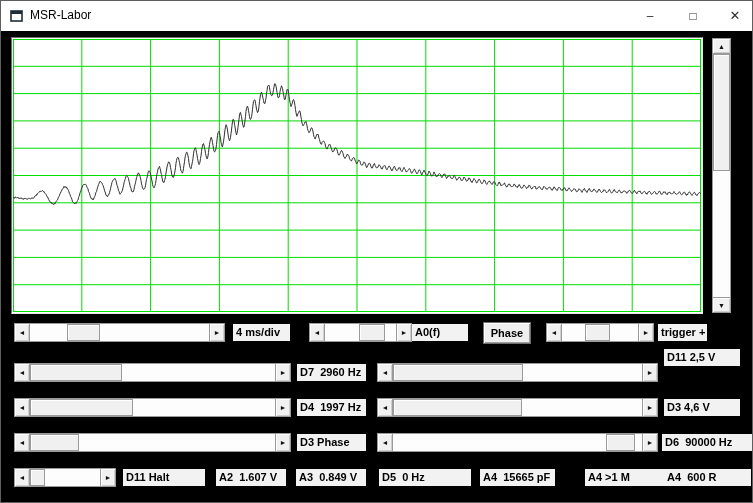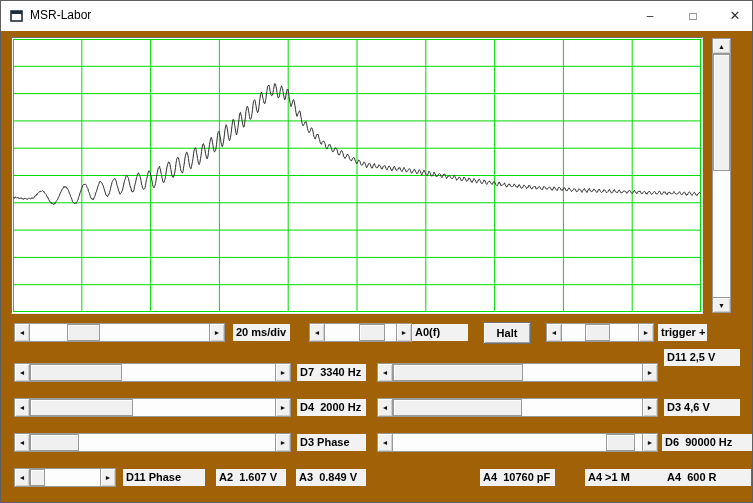--- a/index.html
+++ b/index.html
@@ -1,16 +1,16 @@
 <!DOCTYPE html>
 <html><head>
 <meta charset="utf-8">
 <style>
   html,body{margin:0;padding:0;background:#9a9a9a;font-family:"Liberation Sans",sans-serif;}
-  #window{position:relative;width:753px;height:503px;background:#a16207;border:1px solid #5f5f5f;box-sizing:border-box;overflow:hidden;}
+  #window{position:relative;width:753px;height:503px;background:#000000;border:1px solid #5f5f5f;box-sizing:border-box;overflow:hidden;}
   
   #titlebar{position:absolute;left:0;top:0;width:100%;height:30px;background:#ffffff;}
   #title-icon{position:absolute;left:9px;top:8px;width:14px;height:14px;}
   #title-text{position:absolute;left:29px;top:7px;font-size:12px;color:#000;}
   .winbtn{position:absolute;top:0;width:38px;height:29px;display:flex;align-items:center;justify-content:center;font-size:12px;color:#333;background:#fff;}
   #btn-min{left:630px;}#btn-max{left:673px;}#btn-close{left:715px;font-size:13px;}
   
   #plot{position:absolute;left:10px;top:36px;width:692px;height:277px;background:#fff;border-top:1px solid #6f6f6f;border-left:1px solid #6f6f6f;border-right:1px solid #e6e6e6;border-bottom:1px solid #e6e6e6;box-sizing:border-box;}
   #plot-inner{position:absolute;left:1px;top:1px;width:688px;height:273px;background:#fff;}
   #plot-inner svg{display:block;width:688px;height:273px;}
@@ -71,38 +71,39 @@
           <line x1="0" y1="163.8" x2="688" y2="163.8" stroke="#00dd00" stroke-width="1"></line>
           <line x1="0" y1="191.1" x2="688" y2="191.1" stroke="#00dd00" stroke-width="1"></line>
           <line x1="0" y1="218.4" x2="688" y2="218.4" stroke="#00dd00" stroke-width="1"></line>
           <line x1="0" y1="245.70000000000002" x2="688" y2="245.70000000000002" stroke="#00dd00" stroke-width="1"></line>
           <line x1="0" y1="272.5" x2="688" y2="272.5" stroke="#00dd00" stroke-width="1"></line>
           <path d="M0.0 157.9L0.5 158.8L1.0 159.1L1.5 159.3L2.0 158.0L2.5 158.1L3.0 158.3L3.5 159.2L4.0 158.7L4.5 158.4L5.0 159.0L5.5 158.7L6.0 159.8L6.5 159.2L7.0 158.9L7.5 159.1L8.0 159.3L8.5 158.8L9.0 160.1L9.5 160.0L10.0 159.5L10.5 160.3L11.0 160.2L11.5 159.3L12.0 159.9L12.5 159.3L13.0 159.8L13.5 159.9L14.0 160.3L14.5 160.4L15.0 159.4L15.5 159.2L16.0 159.7L16.5 159.3L17.0 159.8L17.5 160.1L18.0 159.3L18.5 159.3L19.0 158.6L19.5 159.3L20.0 159.5L20.5 159.3L21.0 158.6L21.5 157.4L22.0 157.0L22.5 156.8L23.0 157.0L23.5 155.4L24.0 155.8L24.5 154.4L25.0 154.4L25.5 153.8L26.0 153.3L26.5 152.6L27.0 152.9L27.5 152.0L28.0 152.0L28.5 152.4L29.0 151.9L29.5 151.5L30.0 151.9L30.5 152.7L31.0 152.4L31.5 153.9L32.0 154.2L32.5 154.8L33.0 155.3L33.5 156.8L34.0 157.1L34.5 158.4L35.0 158.5L35.5 160.2L36.0 160.9L36.5 162.3L37.0 162.9L37.5 163.1L38.0 163.0L38.5 164.4L39.0 164.2L39.5 164.6L40.0 164.5L40.5 165.3L41.0 165.6L41.5 164.4L42.0 164.9L42.5 163.3L43.0 162.6L43.5 161.9L44.0 161.5L44.5 161.0L45.0 159.4L45.5 158.1L46.0 157.4L46.5 156.3L47.0 154.4L47.5 154.1L48.0 152.4L48.5 152.1L49.0 150.3L49.5 150.1L50.0 149.2L50.5 148.8L51.0 147.3L51.5 148.3L52.0 147.9L52.5 147.7L53.0 148.6L53.5 147.9L54.0 149.7L54.5 149.6L55.0 150.6L55.5 151.4L56.0 152.9L56.5 154.8L57.0 155.3L57.5 157.4L58.0 158.2L58.5 159.0L59.0 160.7L59.5 162.6L60.0 162.9L60.5 163.5L61.0 164.3L61.5 164.5L62.0 164.6L62.5 163.8L63.0 164.5L63.5 163.2L64.0 162.7L64.5 161.5L65.0 161.0L65.5 158.7L66.0 157.3L66.5 156.0L67.0 153.8L67.5 153.1L68.0 151.4L68.5 149.2L69.0 149.0L69.5 146.9L70.0 146.1L70.5 145.5L71.0 145.6L71.5 145.5L72.0 145.8L72.5 145.2L73.0 145.6L73.5 146.7L74.0 148.3L74.5 149.1L75.0 149.9L75.5 152.4L76.0 153.2L76.5 154.6L77.0 156.4L77.5 157.9L78.0 158.9L78.5 159.9L79.0 159.8L79.5 159.8L80.0 161.0L80.5 160.4L81.0 158.8L81.5 157.7L82.0 156.9L82.5 155.1L83.0 153.2L83.5 152.6L84.0 150.4L84.5 148.8L85.0 147.1L85.5 145.6L86.0 144.6L86.5 142.9L87.0 142.2L87.5 142.7L88.0 142.8L88.5 143.6L89.0 144.1L89.5 145.6L90.0 146.2L90.5 147.9L91.0 149.5L91.5 151.2L92.0 153.0L92.5 154.0L93.0 156.4L93.5 156.5L94.0 156.9L94.5 157.8L95.0 156.2L95.5 156.0L96.0 155.0L96.5 153.7L97.0 151.8L97.5 149.8L98.0 147.4L98.5 145.7L99.0 143.3L99.5 142.4L100.0 141.2L100.5 140.6L101.0 140.2L101.5 139.8L102.0 139.4L102.5 140.9L103.0 141.7L103.5 143.9L104.0 146.3L104.5 147.1L105.0 149.4L105.5 151.4L106.0 152.2L106.5 154.4L107.0 155.3L107.5 154.3L108.0 153.9L108.5 153.5L109.0 152.1L109.5 151.2L110.0 148.7L110.5 146.8L111.0 143.9L111.5 142.2L112.0 140.6L112.5 139.3L113.0 137.1L113.5 136.7L114.0 136.7L114.5 137.5L115.0 138.4L115.5 139.5L116.0 142.2L116.5 143.9L117.0 146.7L117.5 148.2L118.0 149.3L118.5 152.1L119.0 152.1L119.5 153.0L120.0 153.0L120.5 152.2L121.0 150.6L121.5 147.6L122.0 145.7L122.5 143.7L123.0 141.3L123.5 138.6L124.0 137.3L124.5 135.0L125.0 135.1L125.5 133.8L126.0 134.8L126.5 136.3L127.0 137.3L127.5 139.1L128.0 141.6L128.5 144.9L129.0 146.5L129.5 148.9L130.0 149.9L130.5 150.2L131.0 150.3L131.5 149.8L132.0 148.7L132.5 146.7L133.0 143.3L133.5 140.4L134.0 138.9L134.5 136.1L135.0 134.1L135.5 132.2L136.0 131.7L136.5 132.4L137.0 133.1L137.5 135.2L138.0 137.1L138.5 139.9L139.0 142.0L139.5 145.4L140.0 147.5L140.5 147.8L141.0 148.8L141.5 147.9L142.0 146.4L142.5 144.6L143.0 141.5L143.5 137.9L144.0 134.8L144.5 132.8L145.0 130.1L145.5 128.9L146.0 128.5L146.5 127.4L147.0 129.3L147.5 131.1L148.0 134.0L148.5 135.5L149.0 138.8L149.5 141.0L150.0 143.1L150.5 143.3L151.0 143.5L151.5 141.5L152.0 140.2L152.5 137.4L153.0 133.9L153.5 131.1L154.0 128.0L154.5 125.9L155.0 124.5L155.5 122.8L156.0 123.5L156.5 123.6L157.0 125.4L157.5 128.5L158.0 130.8L158.5 134.1L159.0 136.4L159.5 138.0L160.0 138.4L160.5 138.4L161.0 136.4L161.5 134.7L162.0 132.0L162.5 128.7L163.0 124.3L163.5 121.4L164.0 119.5L164.5 118.4L165.0 118.3L165.5 119.0L166.0 121.3L166.5 123.5L167.0 126.0L167.5 129.6L168.0 131.9L168.5 132.5L169.0 133.8L169.5 134.0L170.0 132.4L170.5 129.2L171.0 126.1L171.5 122.8L172.0 118.8L172.5 116.3L173.0 114.8L173.5 113.2L174.0 113.3L174.5 114.5L175.0 116.9L175.5 119.6L176.0 123.7L176.5 126.2L177.0 128.7L177.5 129.1L178.0 129.7L178.5 127.6L179.0 124.9L179.5 122.5L180.0 119.5L180.5 114.8L181.0 111.8L181.5 110.1L182.0 109.1L182.5 108.8L183.0 110.7L183.5 113.7L184.0 115.8L184.5 119.3L185.0 121.8L185.5 124.6L186.0 125.6L186.5 124.6L187.0 123.1L187.5 119.4L188.0 116.9L188.5 112.7L189.0 108.9L189.5 107.1L190.0 105.0L190.5 104.6L191.0 106.2L191.5 108.7L192.0 110.9L192.5 114.5L193.0 116.5L193.5 118.8L194.0 119.9L194.5 119.2L195.0 117.0L195.5 113.4L196.0 109.2L196.5 105.4L197.0 102.7L197.5 100.3L198.0 98.4L198.5 98.6L199.0 100.8L199.5 103.4L200.0 106.6L200.5 109.5L201.0 112.0L201.5 112.9L202.0 112.6L202.5 111.7L203.0 109.2L203.5 105.6L204.0 101.0L204.5 96.7L205.0 93.7L205.5 93.2L206.0 92.2L206.5 93.5L207.0 96.9L207.5 98.8L208.0 103.5L208.5 105.6L209.0 107.5L209.5 107.6L210.0 105.0L210.5 102.8L211.0 99.0L211.5 95.1L212.0 90.6L212.5 87.9L213.0 85.7L213.5 86.4L214.0 88.4L214.5 91.0L215.0 94.9L215.5 98.4L216.0 100.5L216.5 101.8L217.0 100.3L217.5 98.5L218.0 94.7L218.5 91.0L219.0 86.5L219.5 82.7L220.0 80.3L220.5 80.5L221.0 81.9L221.5 85.2L222.0 87.9L222.5 91.0L223.0 93.8L223.5 96.0L224.0 94.2L224.5 91.8L225.0 88.2L225.5 84.0L226.0 80.3L226.5 75.9L227.0 73.8L227.5 73.4L228.0 76.0L228.5 77.3L229.0 81.1L229.5 84.1L230.0 86.3L230.5 88.2L231.0 87.9L231.5 85.7L232.0 81.0L232.5 77.4L233.0 72.5L233.5 69.2L234.0 68.0L234.5 67.1L235.0 68.8L235.5 71.3L236.0 74.4L236.5 77.5L237.0 80.1L237.5 80.5L238.0 79.5L238.5 77.7L239.0 74.6L239.5 70.6L240.0 66.2L240.5 62.3L241.0 61.6L241.5 60.8L242.0 61.1L242.5 64.2L243.0 66.7L243.5 70.2L244.0 71.9L244.5 73.6L245.0 73.0L245.5 71.0L246.0 67.4L246.5 62.4L247.0 59.2L247.5 55.7L248.0 54.2L248.5 53.1L249.0 54.8L249.5 57.0L250.0 59.5L250.5 61.5L251.0 64.1L251.5 64.5L252.0 64.6L252.5 61.3L253.0 59.3L253.5 54.4L254.0 51.7L254.5 47.6L255.0 46.6L255.5 46.5L256.0 46.2L256.5 48.5L257.0 51.6L257.5 54.2L258.0 55.9L258.5 56.7L259.0 56.6L259.5 56.1L260.0 53.6L260.5 50.5L261.0 48.1L261.5 44.9L262.0 44.5L262.5 45.2L263.0 47.5L263.5 50.0L264.0 53.4L264.5 56.1L265.0 58.7L265.5 58.6L266.0 58.4L266.5 56.7L267.0 52.7L267.5 50.2L268.0 48.6L268.5 46.8L269.0 48.1L269.5 49.3L270.0 52.3L270.5 55.1L271.0 58.2L271.5 60.5L272.0 60.7L272.5 59.0L273.0 55.8L273.5 53.9L274.0 50.8L274.5 50.0L275.0 50.5L275.5 52.8L276.0 57.3L276.5 60.7L277.0 63.4L277.5 65.7L278.0 67.6L278.5 66.5L279.0 64.9L279.5 62.9L280.0 61.2L280.5 60.5L281.0 61.6L281.5 63.9L282.0 66.7L282.5 70.5L283.0 73.6L283.5 76.0L284.0 77.4L284.5 76.1L285.0 74.6L285.5 73.8L286.0 73.0L286.5 71.7L287.0 72.3L287.5 75.0L288.0 78.2L288.5 80.5L289.0 84.1L289.5 85.2L290.0 86.8L290.5 86.0L291.0 85.3L291.5 84.5L292.0 82.8L292.5 83.2L293.0 82.6L293.5 84.4L294.0 86.8L294.5 89.7L295.0 91.3L295.5 92.6L296.0 93.7L296.5 92.6L297.0 92.6L297.5 91.3L298.0 89.2L298.5 88.9L299.0 89.1L299.5 90.4L300.0 92.8L300.5 95.3L301.0 97.8L301.5 98.4L302.0 100.0L302.5 99.7L303.0 97.5L303.5 96.2L304.0 95.1L304.5 95.5L305.0 95.1L305.5 97.0L306.0 99.2L306.5 100.7L307.0 102.6L307.5 104.6L308.0 105.0L308.5 105.3L309.0 103.4L309.5 102.8L310.0 102.2L310.5 102.0L311.0 102.5L311.5 103.5L312.0 104.5L312.5 107.1L313.0 108.6L313.5 109.3L314.0 110.1L314.5 108.8L315.0 107.7L315.5 107.2L316.0 105.6L316.5 105.0L317.0 105.6L317.5 106.8L318.0 108.5L318.5 109.4L319.0 111.4L319.5 112.8L320.0 112.8L320.5 112.0L321.0 111.8L321.5 109.8L322.0 108.8L322.5 109.2L323.0 108.9L323.5 109.8L324.0 110.8L324.5 112.8L325.0 114.6L325.5 116.0L326.0 115.6L326.5 115.9L327.0 114.6L327.5 113.2L328.0 112.2L328.5 111.4L329.0 111.9L329.5 113.2L330.0 114.3L330.5 116.9L331.0 118.1L331.5 118.3L332.0 119.5L332.5 118.4L333.0 118.1L333.5 117.2L334.0 115.7L334.5 115.0L335.0 115.9L335.5 116.8L336.0 117.3L336.5 119.7L337.0 120.7L337.5 121.0L338.0 121.6L338.5 121.9L339.0 120.9L339.5 119.3L340.0 118.8L340.5 118.8L341.0 118.5L341.5 119.1L342.0 121.0L342.5 122.3L343.0 123.2L343.5 124.9L344.0 124.4L344.5 123.0L345.0 122.5L345.5 121.3L346.0 120.9L346.5 121.5L347.0 122.2L347.5 124.5L348.0 125.7L348.5 126.2L349.0 126.4L349.5 126.0L350.0 124.7L350.5 123.9L351.0 122.8L351.5 123.3L352.0 124.1L352.5 125.3L353.0 127.0L353.5 128.6L354.0 128.4L354.5 127.0L355.0 126.2L355.5 124.7L356.0 124.6L356.5 124.2L357.0 124.9L357.5 126.0L358.0 127.5L358.5 129.0L359.0 129.2L359.5 128.9L360.0 127.0L360.5 125.6L361.0 124.8L361.5 124.5L362.0 126.4L362.5 127.1L363.0 128.3L363.5 128.8L364.0 129.1L364.5 128.2L365.0 128.2L365.5 126.5L366.0 125.7L366.5 126.4L367.0 127.2L367.5 127.2L368.0 128.8L368.5 130.1L369.0 129.5L369.5 129.8L370.0 127.7L370.5 127.1L371.0 126.7L371.5 126.7L372.0 126.7L372.5 127.8L373.0 129.5L373.5 130.4L374.0 130.9L374.5 129.5L375.0 128.5L375.5 128.2L376.0 126.9L376.5 127.3L377.0 128.0L377.5 128.9L378.0 130.6L378.5 131.7L379.0 130.7L379.5 131.4L380.0 129.7L380.5 128.3L381.0 128.2L381.5 127.2L382.0 128.6L382.5 130.2L383.0 130.4L383.5 131.4L384.0 131.4L384.5 130.9L385.0 130.6L385.5 128.9L386.0 128.6L386.5 128.9L387.0 128.5L387.5 130.9L388.0 131.4L388.5 132.0L389.0 132.6L389.5 131.7L390.0 130.7L390.5 129.2L391.0 128.4L391.5 129.7L392.0 130.4L392.5 130.9L393.0 132.8L393.5 132.7L394.0 132.6L394.5 131.9L395.0 131.5L395.5 130.8L396.0 129.8L396.5 129.6L397.0 130.2L397.5 131.6L398.0 133.1L398.5 134.1L399.0 134.2L399.5 133.4L400.0 132.2L400.5 131.5L401.0 130.4L401.5 130.1L402.0 131.0L402.5 132.3L403.0 133.1L403.5 134.5L404.0 133.9L404.5 134.4L405.0 133.3L405.5 132.4L406.0 130.9L406.5 130.9L407.0 131.6L407.5 132.6L408.0 134.1L408.5 135.7L409.0 135.8L409.5 134.4L410.0 133.1L410.5 132.5L411.0 131.2L411.5 132.0L412.0 133.2L412.5 134.1L413.0 135.7L413.5 136.4L414.0 136.7L414.5 136.1L415.0 134.9L415.5 133.7L416.0 132.1L416.5 133.0L417.0 133.8L417.5 134.7L418.0 136.2L418.5 137.1L419.0 136.7L419.5 136.8L420.0 135.7L420.5 134.7L421.0 132.9L421.5 134.2L422.0 134.9L422.5 136.0L423.0 137.4L423.5 137.3L424.0 137.8L424.5 136.4L425.0 136.7L425.5 135.4L426.0 134.7L426.5 134.7L427.0 135.2L427.5 135.6L428.0 137.3L428.5 138.1L429.0 138.7L429.5 137.7L430.0 136.6L430.5 135.3L431.0 135.8L431.5 134.8L432.0 135.4L432.5 137.3L433.0 137.7L433.5 139.5L434.0 139.1L434.5 138.5L435.0 137.0L435.5 137.2L436.0 136.5L436.5 136.5L437.0 137.3L437.5 138.6L438.0 138.6L438.5 139.5L439.0 139.5L439.5 139.6L440.0 138.9L440.5 137.8L441.0 136.2L441.5 136.3L442.0 137.5L442.5 138.8L443.0 139.6L443.5 141.1L444.0 141.2L444.5 140.5L445.0 139.9L445.5 138.8L446.0 138.0L446.5 138.3L447.0 138.9L447.5 139.2L448.0 141.1L448.5 141.8L449.0 141.3L449.5 141.3L450.0 140.5L450.5 139.1L451.0 138.0L451.5 139.0L452.0 139.6L452.5 139.9L453.0 141.7L453.5 142.1L454.0 142.1L454.5 141.3L455.0 141.3L455.5 139.1L456.0 139.2L456.5 139.1L457.0 140.0L457.5 141.1L458.0 142.6L458.5 142.5L459.0 143.6L459.5 142.1L460.0 141.9L460.5 140.5L461.0 139.5L461.5 140.4L462.0 140.9L462.5 141.3L463.0 142.8L463.5 143.9L464.0 143.8L464.5 142.9L465.0 142.0L465.5 140.6L466.0 140.2L466.5 140.3L467.0 141.4L467.5 142.2L468.0 143.7L468.5 144.4L469.0 144.8L469.5 144.0L470.0 143.2L470.5 142.5L471.0 140.8L471.5 141.7L472.0 141.6L472.5 143.3L473.0 144.6L473.5 145.1L474.0 145.5L474.5 144.6L475.0 143.2L475.5 142.7L476.0 142.2L476.5 142.0L477.0 143.3L477.5 143.3L478.0 144.2L478.5 145.1L479.0 145.2L479.5 145.3L480.0 143.9L480.5 142.8L481.0 142.5L481.5 142.9L482.0 143.6L482.5 145.1L483.0 145.8L483.5 146.3L484.0 146.8L484.5 146.5L485.0 145.3L485.5 143.6L486.0 143.9L486.5 142.9L487.0 144.9L487.5 144.8L488.0 146.9L488.5 146.3L489.0 146.6L489.5 146.2L490.0 145.6L490.5 145.3L491.0 144.8L491.5 143.8L492.0 145.3L492.5 146.6L493.0 146.8L493.5 148.2L494.0 147.3L494.5 147.3L495.0 145.7L495.5 145.6L496.0 144.8L496.5 145.7L497.0 145.3L497.5 147.1L498.0 147.6L498.5 147.6L499.0 147.9L499.5 147.5L500.0 147.1L500.5 146.8L501.0 145.0L501.5 145.2L502.0 146.4L502.5 146.5L503.0 147.9L503.5 147.9L504.0 148.4L504.5 148.3L505.0 146.8L505.5 147.2L506.0 145.5L506.5 145.8L507.0 147.1L507.5 147.6L508.0 149.0L508.5 149.2L509.0 149.1L509.5 148.9L510.0 147.8L510.5 147.0L511.0 145.9L511.5 146.8L512.0 147.3L512.5 147.7L513.0 148.3L513.5 149.7L514.0 148.9L514.5 148.3L515.0 148.7L515.5 146.7L516.0 146.6L516.5 146.1L517.0 147.1L517.5 148.5L518.0 148.9L518.5 149.9L519.0 150.1L519.5 148.6L520.0 148.6L520.5 148.1L521.0 147.3L521.5 147.6L522.0 147.1L522.5 148.1L523.0 150.0L523.5 149.8L524.0 150.2L524.5 149.6L525.0 148.3L525.5 148.3L526.0 147.5L526.5 147.6L527.0 148.2L527.5 149.3L528.0 150.1L528.5 150.4L529.0 149.8L529.5 150.5L530.0 149.4L530.5 147.6L531.0 147.4L531.5 147.8L532.0 148.2L532.5 148.6L533.0 149.9L533.5 150.0L534.0 150.2L534.5 150.1L535.0 149.2L535.5 148.6L536.0 148.6L536.5 148.2L537.0 148.2L537.5 148.9L538.0 149.9L538.5 151.0L539.0 150.9L539.5 151.2L540.0 149.4L540.5 149.5L541.0 147.8L541.5 148.8L542.0 148.6L542.5 149.7L543.0 150.4L543.5 151.2L544.0 151.1L544.5 151.3L545.0 149.6L545.5 148.6L546.0 148.1L546.5 148.8L547.0 149.1L547.5 149.4L548.0 151.2L548.5 151.0L549.0 151.5L549.5 151.2L550.0 149.7L550.5 149.8L551.0 148.8L551.5 148.8L552.0 148.9L552.5 150.9L553.0 150.9L553.5 152.1L554.0 151.6L554.5 151.4L555.0 150.1L555.5 149.7L556.0 148.8L556.5 150.0L557.0 150.4L557.5 150.8L558.0 151.6L558.5 152.6L559.0 152.2L559.5 151.3L560.0 151.2L560.5 150.5L561.0 149.6L561.5 150.2L562.0 150.2L562.5 150.4L563.0 152.1L563.5 152.7L564.0 152.8L564.5 152.0L565.0 151.8L565.5 150.8L566.0 149.7L566.5 150.3L567.0 150.9L567.5 151.0L568.0 151.6L568.5 152.8L569.0 153.4L569.5 151.9L570.0 151.3L570.5 150.2L571.0 150.1L571.5 149.5L572.0 151.1L572.5 152.0L573.0 152.1L573.5 152.3L574.0 153.5L574.5 151.8L575.0 151.6L575.5 151.1L576.0 149.6L576.5 149.6L577.0 151.1L577.5 152.0L578.0 151.9L578.5 152.7L579.0 152.7L579.5 152.3L580.0 151.1L580.5 151.1L581.0 149.9L581.5 150.6L582.0 151.1L582.5 152.0L583.0 152.3L583.5 153.3L584.0 152.9L584.5 153.1L585.0 151.6L585.5 150.5L586.0 151.2L586.5 150.3L587.0 151.3L587.5 152.5L588.0 153.1L588.5 153.6L589.0 153.0L589.5 152.6L590.0 152.7L590.5 150.8L591.0 151.4L591.5 150.9L592.0 151.2L592.5 152.2L593.0 152.6L593.5 153.9L594.0 153.4L594.5 152.8L595.0 152.3L595.5 152.1L596.0 150.9L596.5 150.3L597.0 151.6L597.5 152.4L598.0 153.3L598.5 154.2L599.0 153.7L599.5 153.0L600.0 152.8L600.5 151.2L601.0 151.5L601.5 150.5L602.0 152.2L602.5 152.7L603.0 152.7L603.5 153.1L604.0 153.8L604.5 153.6L605.0 152.6L605.5 151.7L606.0 151.1L606.5 151.1L607.0 152.2L607.5 153.0L608.0 153.9L608.5 153.7L609.0 154.1L609.5 153.4L610.0 152.3L610.5 152.2L611.0 152.1L611.5 152.0L612.0 151.9L612.5 152.3L613.0 152.9L613.5 154.2L614.0 154.2L614.5 153.8L615.0 152.3L615.5 152.3L616.0 151.9L616.5 151.3L617.0 151.5L617.5 152.5L618.0 153.3L618.5 154.1L619.0 154.4L619.5 154.3L620.0 153.6L620.5 152.5L621.0 152.2L621.5 151.2L622.0 152.8L622.5 153.1L623.0 153.1L623.5 154.5L624.0 154.8L624.5 153.5L625.0 152.8L625.5 151.9L626.0 152.6L626.5 152.5L627.0 151.9L627.5 153.1L628.0 154.1L628.5 154.7L629.0 154.8L629.5 153.9L630.0 153.7L630.5 152.8L631.0 152.4L631.5 152.3L632.0 152.8L632.5 153.5L633.0 154.7L633.5 154.0L634.0 155.3L634.5 154.4L635.0 153.1L635.5 152.9L636.0 153.0L636.5 152.3L637.0 152.7L637.5 153.3L638.0 154.8L638.5 155.3L639.0 155.2L639.5 154.5L640.0 154.3L640.5 153.3L641.0 153.1L641.5 152.4L642.0 153.0L642.5 153.4L643.0 155.0L643.5 154.7L644.0 155.3L644.5 154.6L645.0 153.9L645.5 153.5L646.0 152.2L646.5 152.2L647.0 152.7L647.5 153.8L648.0 155.1L648.5 155.0L649.0 155.5L649.5 154.7L650.0 154.2L650.5 153.0L651.0 152.7L651.5 153.3L652.0 152.7L652.5 154.3L653.0 154.3L653.5 154.7L654.0 155.8L654.5 155.4L655.0 153.5L655.5 153.6L656.0 153.5L656.5 153.3L657.0 153.2L657.5 154.4L658.0 154.4L658.5 154.9L659.0 155.1L659.5 154.6L660.0 154.4L660.5 153.4L661.0 152.5L661.5 153.6L662.0 154.0L662.5 154.7L663.0 155.1L663.5 155.2L664.0 155.2L664.5 155.0L665.0 154.2L665.5 153.9L666.0 153.4L666.5 152.7L667.0 153.4L667.5 154.5L668.0 155.5L668.5 155.8L669.0 155.3L669.5 154.9L670.0 154.7L670.5 153.4L671.0 152.9L671.5 153.2L672.0 153.8L672.5 155.2L673.0 155.1L673.5 156.4L674.0 155.5L674.5 156.0L675.0 154.2L675.5 153.8L676.0 153.2L676.5 153.0L677.0 153.3L677.5 154.1L678.0 155.2L678.5 155.9L679.0 156.5L679.5 155.4L680.0 155.0L680.5 154.4L681.0 153.4L681.5 153.3L682.0 154.1L682.5 154.9L683.0 156.1L683.5 156.1L684.0 156.6L684.5 155.2L685.0 155.3L685.5 154.5L686.0 154.0L686.5 153.3L687.0 154.0L687.5 154.4L688.0 155.0" fill="none" stroke="#2f2f2f" stroke-width="1" stroke-linejoin="round"></path>
         </svg>
       </div>
   </div>
 
-  <div class="lbl" style="left:232px;top:323px;width:57px">20 ms/div</div>
+  <div class="lbl" style="left:232px;top:323px;width:57px">4 ms/div</div>
   <div class="lbl" style="left:411px;top:323px;width:56px">A0(f)</div>
-  <div id="halt-btn">Halt</div>
+  <div id="halt-btn">Phase</div>
   <div class="lbl" style="left:657px;top:323px;width:49px">trigger +</div>
 
-  <div class="lbl" style="left:296px;top:363px;width:69px">D7  3340 Hz</div>
+  <div class="lbl" style="left:296px;top:363px;width:69px">D7  2960 Hz</div>
   <div class="lbl" style="left:663px;top:348px;width:76px">D11 2,5 V</div>
 
-  <div class="lbl" style="left:296px;top:398px;width:69px">D4  2000 Hz</div>
+  <div class="lbl" style="left:296px;top:398px;width:69px">D4  1997 Hz</div>
   <div class="lbl" style="left:663px;top:398px;width:76px">D3 4,6 V</div>
 
   <div class="lbl" style="left:296px;top:433px;width:69px">D3 Phase</div>
   <div class="lbl" style="left:661px;top:433px;width:90px">D6  90000 Hz</div>
 
-  <div class="lbl" style="left:122px;top:468px;width:82px">D11 Phase</div>
+  <div class="lbl" style="left:122px;top:468px;width:82px">D11 Halt</div>
   <div class="lbl" style="left:215px;top:468px;width:70px">A2  1.607 V</div>
   <div class="lbl" style="left:295px;top:468px;width:70px">A3  0.849 V</div>
-  <div class="lbl" style="left:479px;top:468px;width:75px">A4  10760 pF</div>
+  <div class="lbl" style="left:378px;top:468px;width:92px">D5  0 Hz</div>
+  <div class="lbl" style="left:479px;top:468px;width:75px">A4  15665 pF</div>
   <div class="lbl" style="left:584px;top:468px;width:86px">A4 &gt;1 M</div>
   <div class="lbl" style="left:663px;top:468px;width:87px">A4  600 R</div>
 
 <div class="sb h" style="left: 13px; top: 322px; width: 211px;">
       <div class="sb-btn">◄</div>
       <div class="sb-track">
         <div class="sb-thumb" style="left: 37px; width: 33px;"></div>
       </div>
       <div class="sb-btn">►</div>
     </div>

